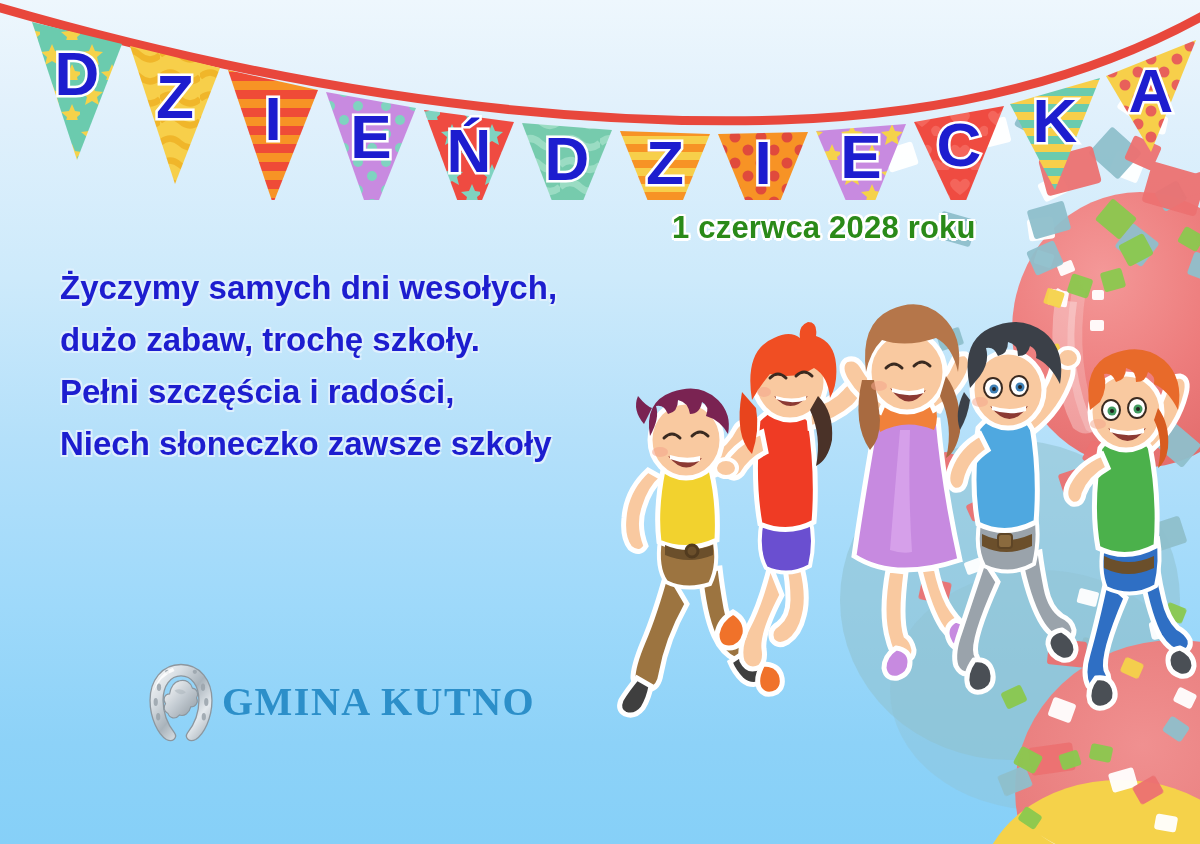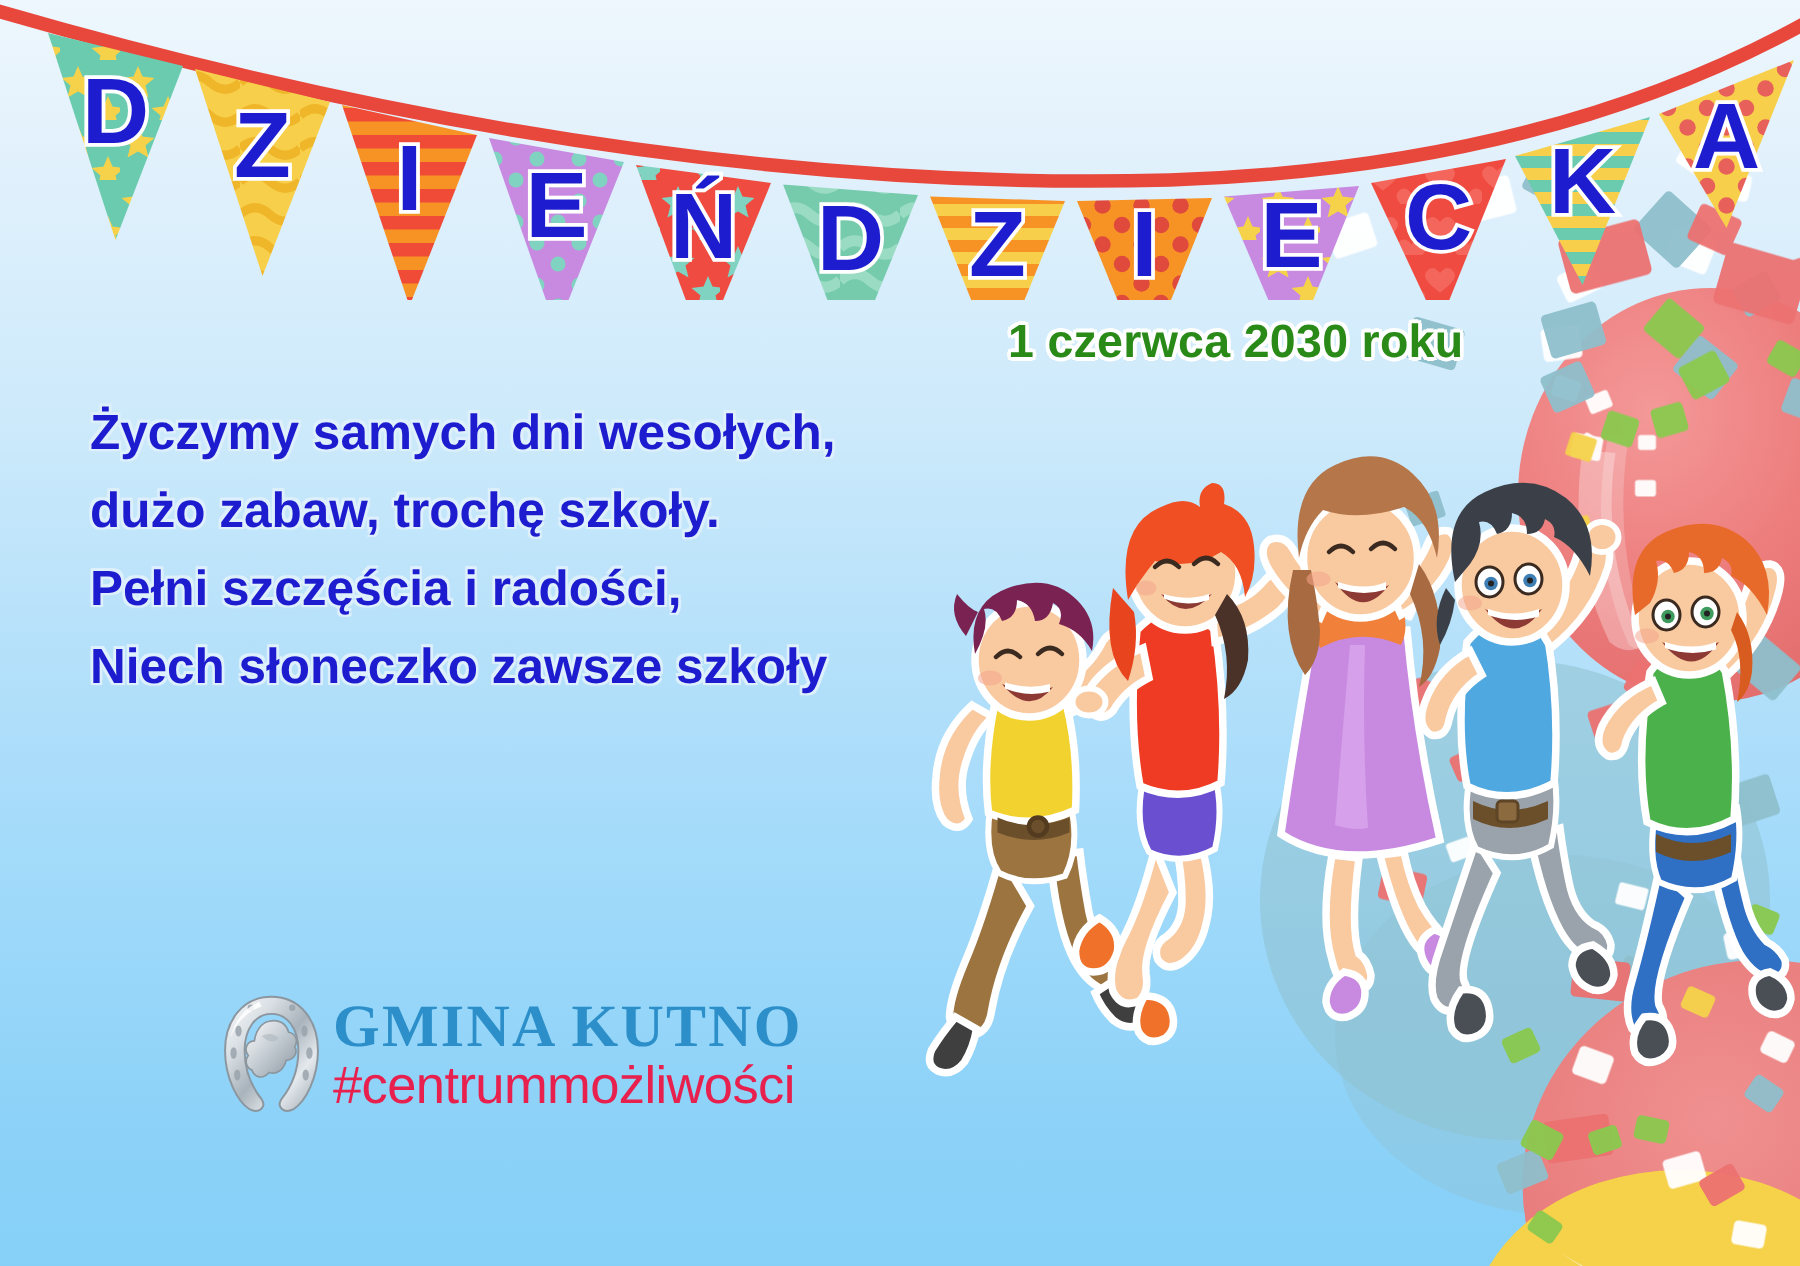--- a/index.html
+++ b/index.html
@@ -415,21 +415,21 @@
       <text x="567" y="180">D</text>
       <text x="665" y="184">Z</text>
       <text x="763" y="184">I</text>
       <text x="861" y="178">E</text>
       <text x="959" y="166">C</text>
       <text x="1055" y="142">K</text>
       <text x="1151" y="112">A</text>
     </g>
   </svg>
 
-  <div id="date-text">1 czerwca 2030 roku</div>
+  <div id="date-text">1 czerwca 2028 roku</div>
 
   <div id="poem">
     <span class="line">Życzymy samych dni wesołych,</span>
     <span class="line">dużo zabaw, trochę szkoły.</span>
     <span class="line">Pełni szczęścia i radości,</span>
     <span class="line">Niech słoneczko zawsze szkoły</span>
   </div>
 
   <div id="logo">
     <svg id="logo-mark" viewBox="0 0 100 108" xmlns="http://www.w3.org/2000/svg">
@@ -466,17 +466,16 @@
 
       <path d="M48 28 C56 26 62 30 64 37 C70 38 72 44 69 49 C72 54 68 60 62 60
                C60 68 54 72 48 70 C43 76 36 74 34 68 C29 66 28 60 31 56
                C27 51 30 44 36 44 C37 36 42 29 48 28 Z" fill="url(#steel2)" stroke="#8c969e" stroke-width="1.4"></path>
       <path d="M42 40 q8 -4 14 2 q-6 6 -14 -2 z" fill="#aeb7be" opacity=".6"></path>
 
       <path d="M40 12 q-18 8 -24 30 q8 -20 26 -26 z" fill="#ffffff" opacity=".85"></path>
     </svg>
     <div id="logo-words">
       <div id="logo-title">GMINA KUTNO</div>
-      <div id="logo-tagline">#centrummożliwości</div>
     </div>
   </div>
 
 </div>
 
 </body></html>

